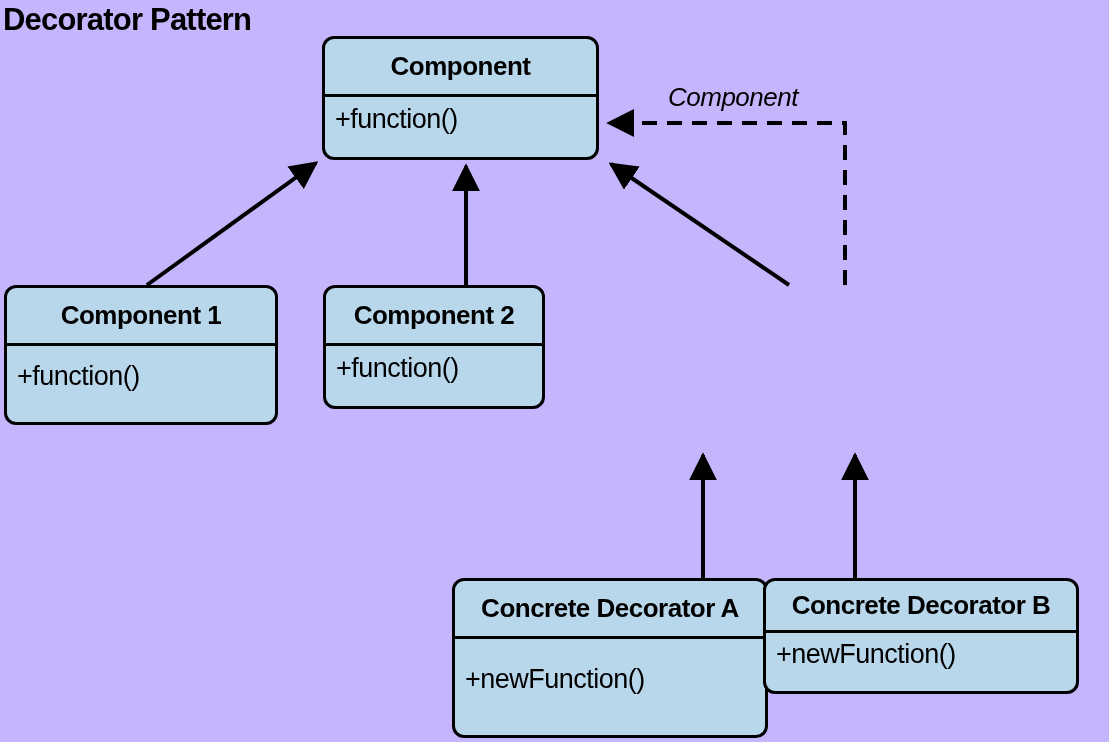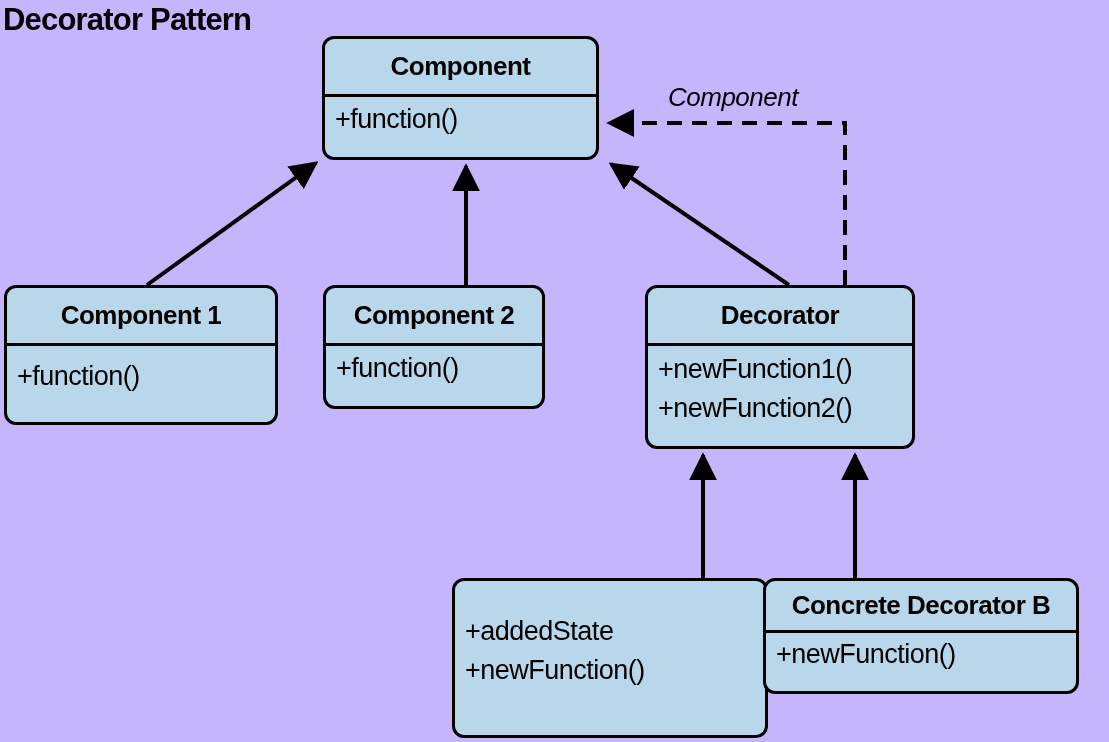--- a/index.html
+++ b/index.html
@@ -119,31 +119,24 @@
     </div>
   </div>
 
   <div class="uml-box" style="left:323px;top:285px;width:222px;height:124px">
     <div class="uml-header">Component 2</div>
     <div class="uml-body">
       <div class="uml-method">+function()</div>
     </div>
   </div>
 
-  <div class="uml-box" style="left:645px;top:285px;width:270px;height:164px">
-    <div class="uml-header">Decorator</div>
-    <div class="uml-body">
-      <div class="uml-method">+newFunction1()</div>
-      <div class="uml-method">+newFunction2()</div>
-    </div>
-  </div>
 
   <div class="uml-box" style="left:452px;top:578px;width:316px;height:160px">
+    <div class="uml-header">Concrete Decorator A</div>
     <div class="uml-body">
-      <div class="uml-method">+addedState</div>
       <div class="uml-method">+newFunction()</div>
     </div>
   </div>
 
   <div class="uml-box" style="left:763px;top:578px;width:316px;height:116px">
     <div class="uml-header">Concrete Decorator B</div>
     <div class="uml-body">
       <div class="uml-method">+newFunction()</div>
     </div>
   </div>

